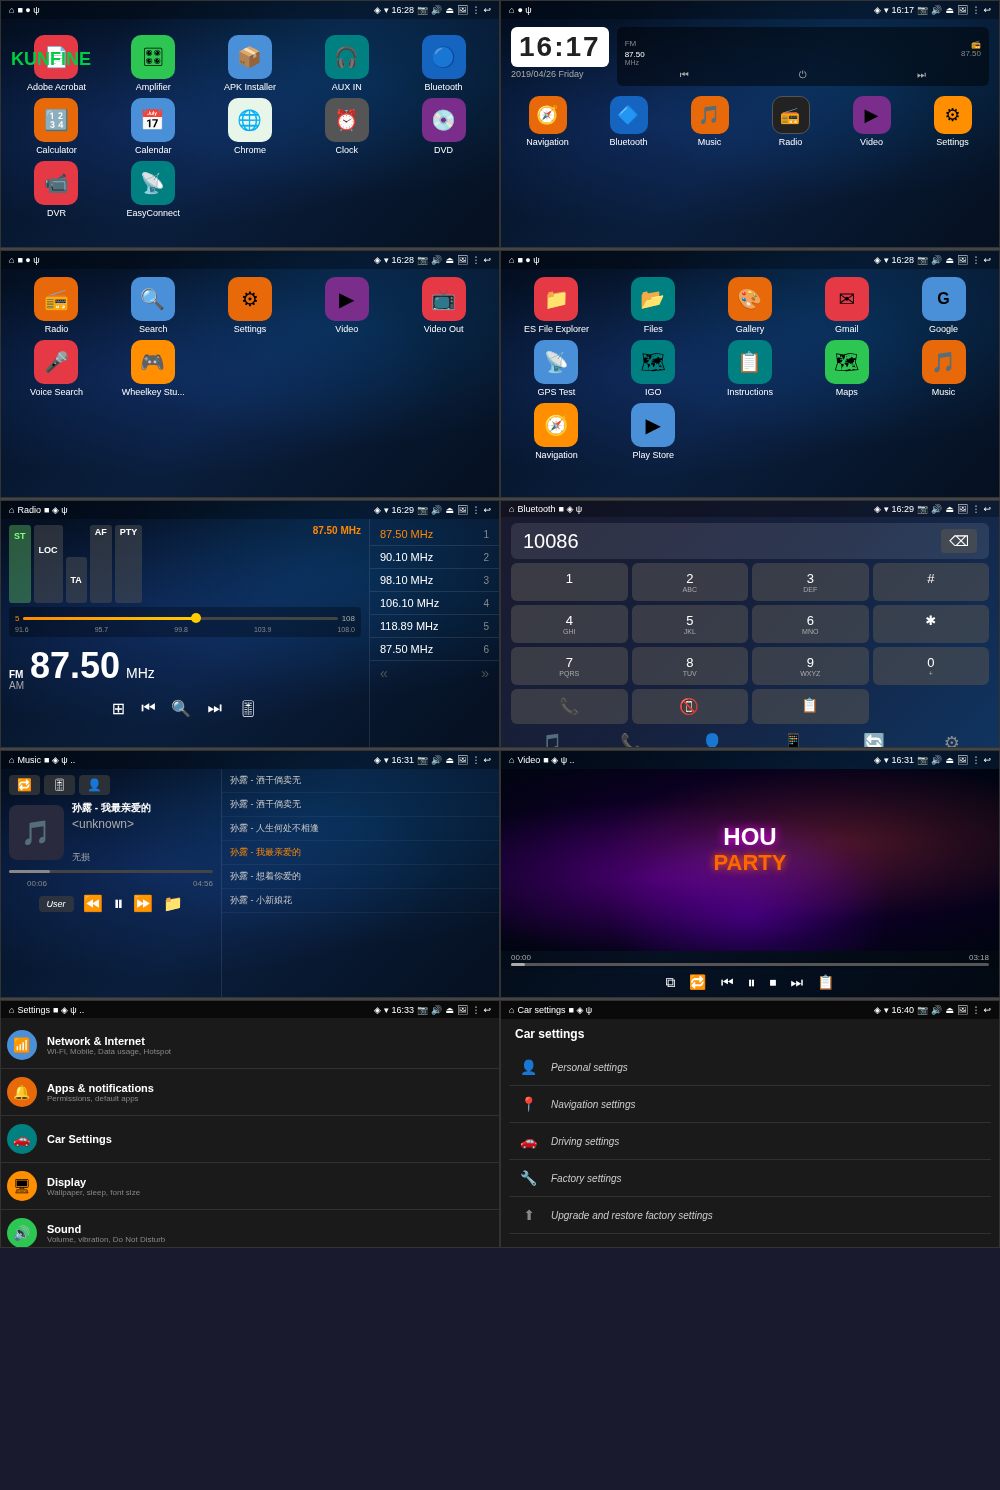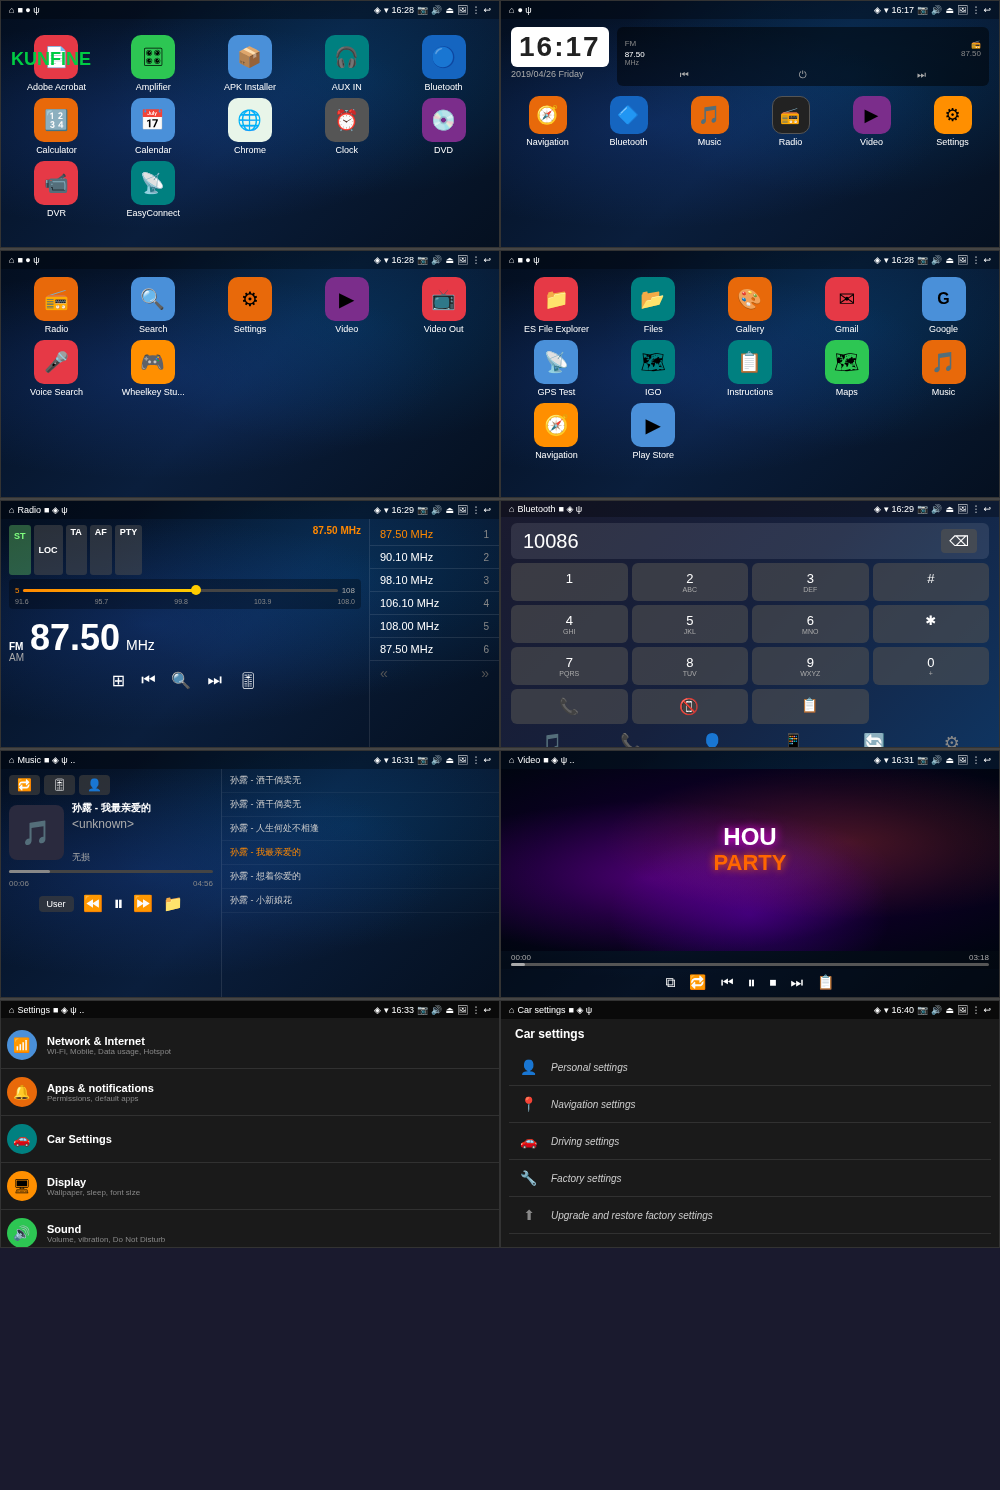--- a/index.html
+++ b/index.html
@@ -434,21 +434,21 @@
           <span>⋮</span>
           <span>↩</span>
         </div>
       </div>
       <div style="display:flex; flex:1; overflow:hidden;">
 
         <div style="flex:1; padding:6px 8px; display:flex; flex-direction:column; gap:4px;">
           <div style="display:flex; gap:3px;">
             <span style="background:rgba(100,200,100,0.4);color:#7fff7f;padding:6px 5px;border-radius:3px;font-size:9px;font-weight:bold;">ST</span>
             <span style="background:rgba(80,80,80,0.5);color:#fff;padding:20px 5px;border-radius:3px;font-size:9px;font-weight:bold;">LOC</span>
-            <span style="background:rgba(80,80,80,0.5);color:#fff;padding:2px 5px;border-radius:3px;font-size:9px;font-weight:bold;">TA</span>
+            <span style="background:rgba(80,80,80,0.5);color:#fff;padding:18px 5px;border-radius:3px;font-size:9px;font-weight:bold;margin-top:32px;">TA</span>
             <span style="background:rgba(80,80,80,0.5);color:#fff;padding:2px 5px;border-radius:3px;font-size:9px;font-weight:bold;">AF</span>
             <span style="background:rgba(80,80,80,0.5);color:#fff;padding:2px 5px;border-radius:3px;font-size:9px;font-weight:bold;">PTY</span>
             <span style="flex:1;text-align:right;font-size:10px;color:#ff8800;font-weight:bold;">87.50 MHz</span>
           </div>
 
           <div style="background:rgba(0,0,0,0.3); border-radius:4px; padding:4px 6px;">
             <div style="display:flex;align-items:center;gap:4px;">
               <span style="font-size:8px;color:#ff8800;">5</span>
               <div style="flex:1;position:relative;height:14px;display:flex;align-items:center;">
                 <div style="height:3px;background:#444;width:100%;border-radius:2px;position:relative;">
@@ -496,21 +496,21 @@
           </div>
           <div class="freq-item">
             <span>98.10 MHz</span>
               <span class="freq-num">3</span>
           </div>
           <div class="freq-item">
             <span>106.10 MHz</span>
               <span class="freq-num">4</span>
           </div>
           <div class="freq-item">
-            <span>108.00 MHz</span>
+            <span>118.89 MHz</span>
               <span class="freq-num">5</span>
           </div>
           <div class="freq-item">
             <span>87.50 MHz</span>
               <span class="freq-num">6</span>
           </div>
           <div class="nav-arrows" style="padding:4px 10px;">
             <span style="font-size:14px;color:#555;">«</span>
             <span style="font-size:14px;color:#555;">»</span>
           </div>
@@ -615,26 +615,26 @@
             <div style="width:55px;height:55px;background:#2a2a3e;border-radius:8px;display:flex;align-items:center;justify-content:center;font-size:24px;">🎵</div>
             <div>
               <div style="font-size:10px;color:#fff;font-weight:bold;">孙露 - 我最亲爱的</div>
               <div style="font-size:12px;color:#aaa;margin-top:2px;">&lt;unknown&gt;</div>
               <div style="font-size:9px;color:#aaa;margin-top:20px;">无损</div>
             </div>
           </div>
           <div style="height:3px;background:#444;border-radius:2px;margin:2px 0;">
             <div style="width:20%;height:100%;background:#888;border-radius:2px;"></div>
           </div>
-          <div style="display:flex;justify-content:space-between;font-size:8px;color:#888;">
+          <div style="display:flex;justify-content:space-between;font-size:8px;color:#888;margin-left:18px;">
             <span>00:06</span>
             <span>04:56</span>
           </div>
           <div style="display:flex;justify-content:center;gap:10px;align-items:center;">
-            <span style="background:rgba(60,60,60,0.7);color:#fff;font-size:9px;padding:3px 8px;border-radius:4px;">User</span>
+            <span style="background:rgba(60,60,60,0.7);color:#fff;font-size:9px;padding:3px 8px;border-radius:4px;font-style:italic;">User</span>
             <span style="color:#fff;font-size:16px;">⏪</span>
             <span style="color:#fff;font-size:20px;">⏸</span>
             <span style="color:#fff;font-size:16px;">⏩</span>
             <span style="color:#fff;font-size:16px;">📁</span>
           </div>
         </div>
 
         <div style="flex:1;border-left:1px solid rgba(255,255,255,0.1);overflow:hidden;">
           <div class="music-item">孙露 - 酒干倘卖无</div>
           <div class="music-item">孙露 - 酒干倘卖无</div>

